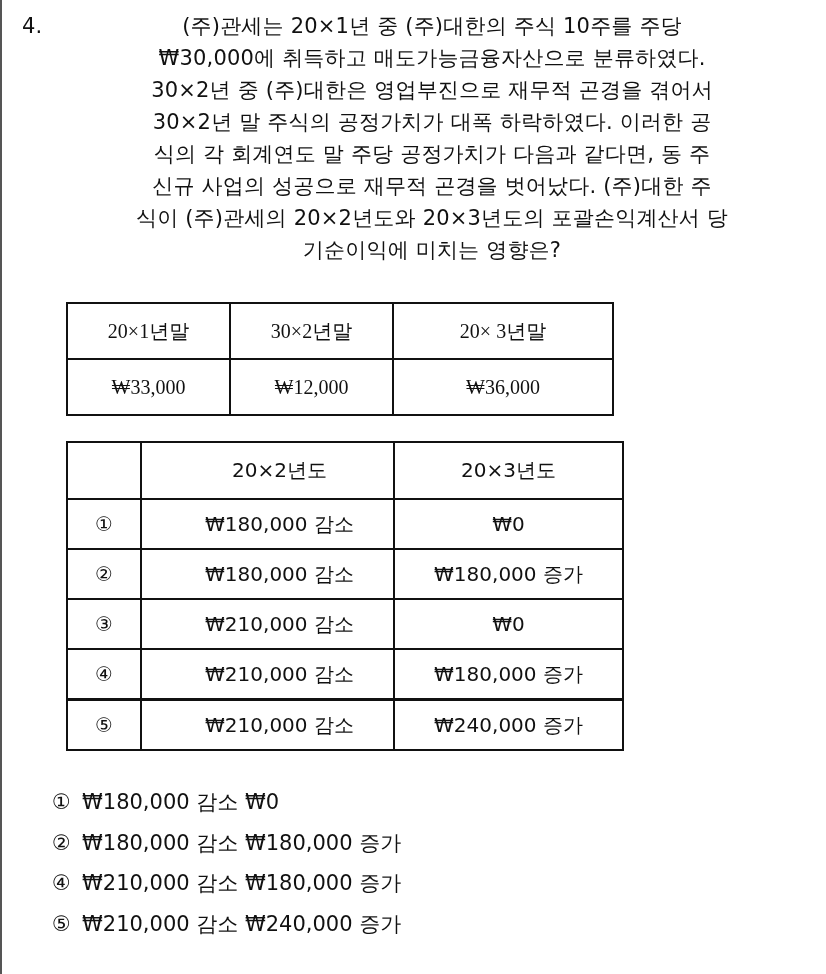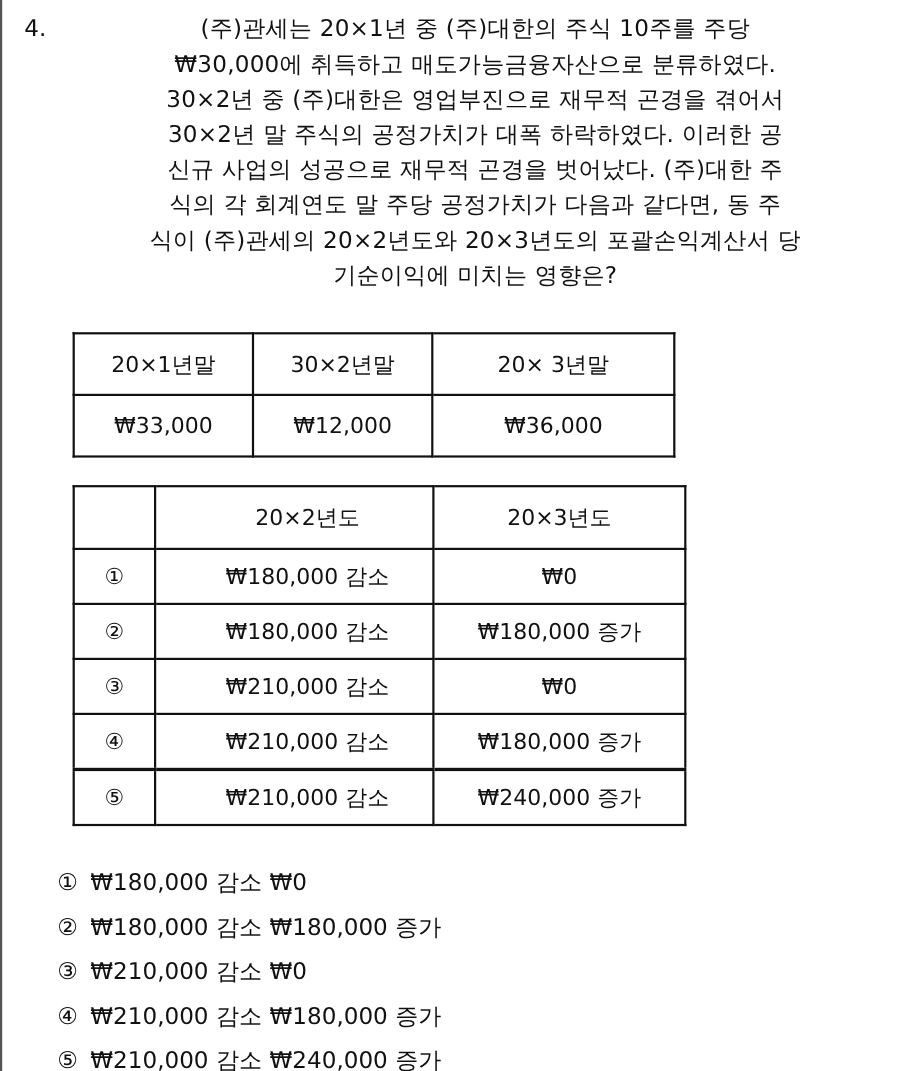--- a/index.html
+++ b/index.html
@@ -51,20 +51,21 @@
     }
     table.t td {
       border: 2px solid #111;
       text-align: center;
       padding: 0;
       white-space: nowrap;
     }
     #table1 {
       left: 66px;
       top: 302px;
+      font-family: Liberation Serif, serif;
     }
     #table1 td {
       height: 54px;
     }
     #table1 td.c1 { width: 161px; }
     #table1 td.c2 { width: 161px; }
     #table1 td.c3 { width: 218px; }
     #table2 {
       left: 66px;
       top: 441px;
@@ -95,22 +96,22 @@
 <body>
 
 <div class="left-rule"></div>
 
 <div class="question">
   <span class="num">4.</span>
   <span class="line">(주)관세는 20×1년 중 (주)대한의 주식 10주를 주당</span>
   <span class="line">₩30,000에 취득하고 매도가능금융자산으로 분류하였다.</span>
   <span class="line">30×2년 중 (주)대한은 영업부진으로 재무적 곤경을 겪어서</span>
   <span class="line">30×2년 말 주식의 공정가치가 대폭 하락하였다. 이러한 공</span>
+  <span class="line">식의 각 회계연도 말 주당 공정가치가 다음과 같다면, 동 주</span>
   <span class="line">신규 사업의 성공으로 재무적 곤경을 벗어났다. (주)대한 주</span>
-  <span class="line">식의 각 회계연도 말 주당 공정가치가 다음과 같다면, 동 주</span>
   <span class="line">식이 (주)관세의 20×2년도와 20×3년도의 포괄손익계산서 당</span>
   <span class="line">기순이익에 미치는 영향은?</span>
 </div>
 
 <table class="t" id="table1">
   <tbody>
       <tr>
     <td class="c1">20×1년말</td>
     <td class="c2">30×2년말</td>
     <td class="c3">20× 3년말</td>
@@ -159,21 +160,18 @@
   </table>
 
 <div class="choices">
   <div class="choice">
     <span class="mark">①</span><span>₩180,000 감소 ₩0</span>
   </div>
   <div class="choice">
     <span class="mark">②</span><span>₩180,000 감소 ₩180,000 증가</span>
   </div>
   <div class="choice">
-    <span class="mark">③</span><span>₩210,000 감소 ₩0</span>
-  </div>
-  <div class="choice">
     <span class="mark">④</span><span>₩210,000 감소 ₩180,000 증가</span>
   </div>
   <div class="choice">
     <span class="mark">⑤</span><span>₩210,000 감소 ₩240,000 증가</span>
   </div>
 </div>
 
 </body></html>

